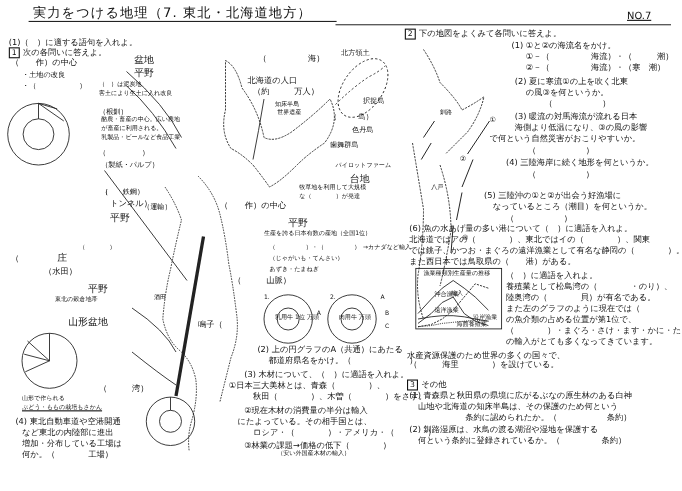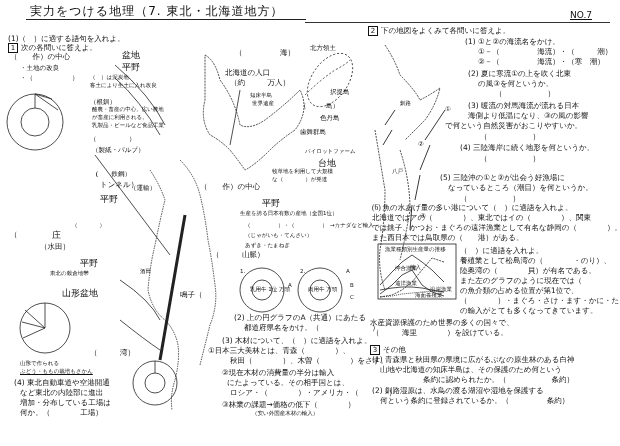--- a/index.html
+++ b/index.html
@@ -170,21 +170,21 @@
 <div class="t xs" style="left:346px;top:268px;">A</div>
 <div class="t xs" style="left:350px;top:282px;">B</div>
 <div class="t xs" style="left:350px;top:294px;">C</div>
 
 <div class="t" style="left:234px;top:313px;">(2) 上の円グラフのA（共通）にあたる</div>
 <div class="t" style="left:244px;top:323px;">都道府県名をかけ。（　　　　　　　）</div>
 <div class="t" style="left:222px;top:336px;">(3) 木材について、（　）に適語を入れよ。</div>
 <div class="t" style="left:208px;top:346px;">①日本三大美林とは、青森（　　　　）、</div>
 <div class="t" style="left:230px;top:356px;">秋田（　　　　）、木曽（　　　　）をさす。</div>
 <div class="t" style="left:222px;top:368px;">②現在木材の消費量の半分は輸入</div>
-<div class="t" style="left:227px;top:378px;">にたよっている。その相手国とは、</div>
+<div class="t" style="left:216px;top:378px;">にたよっている。その相手国とは、</div>
 <div class="t" style="left:230px;top:388px;">ロシア・（　　　　）・アメリカ・（　　　　）</div>
 <div class="t" style="left:222px;top:400px;">③林業の課題→価格の低下（　　　　）</div>
 <div class="t xs" style="left:252px;top:410px;">（安い外国産木材の輸入）</div>
 
 <div class="t" style="left:368px;top:26px;">
   <span class="boxnum">2</span><span>下の地図をよくみて各問いに答えよ。</span>
 </div>
 <div class="t" style="left:465px;top:37px;">(1) ①と②の海流名をかけ。</div>
 <div class="t" style="left:478px;top:47px;">①－（　　　　　海流）・（　　　潮）</div>
 <div class="t" style="left:478px;top:57px;">②－（　　　　　海流）・（寒　潮）</div>
@@ -193,21 +193,21 @@
 <div class="t" style="left:495px;top:89px;">（　　　　　　）</div>
 <div class="t" style="left:468px;top:101px;">(3) 暖流の対馬海流が流れる日本</div>
 <div class="t" style="left:468px;top:111px;">海側より低温になり、③の風の影響</div>
 <div class="t" style="left:445px;top:121px;">で何という自然災害がおこりやすいか。</div>
 <div class="t" style="left:480px;top:132px;">（　　　　　　）</div>
 <div class="t" style="left:460px;top:143px;">(4) 三陸海岸に続く地形を何というか。</div>
 <div class="t" style="left:480px;top:154px;">（　　　　　　）</div>
 <div class="t" style="left:440px;top:173px;">(5) 三陸沖の①と②が出会う好漁場に</div>
 <div class="t" style="left:448px;top:183px;">なっているところ（潮目）を何というか。</div>
 <div class="t" style="left:460px;top:194px;">（　　　　　　）</div>
-<div class="t" style="left:372px;top:203px;font-family:Liberation Serif, serif;">(6) 魚の水あげ量の多い港について（　）に適語を入れよ。</div>
+<div class="t" style="left:372px;top:203px;">(6) 魚の水あげ量の多い港について（　）に適語を入れよ。</div>
 <div class="t" style="left:372px;top:213px;">北海道ではアの（　　　　）、東北ではイの（　　　　）、関東</div>
 <div class="t" style="left:372px;top:223px;">では銚子、かつお・まぐろの遠洋漁業として有名な静岡の（　　　　）。</div>
 <div class="t" style="left:372px;top:233px;">また西日本では鳥取県の（　　港）がある。</div>
 <div class="t" style="left:460px;top:246px;">（　）に適語を入れよ。</div>
 <div class="t" style="left:460px;top:256px;">養殖業として松島湾の（　　　　・のり）、</div>
 <div class="t" style="left:460px;top:266px;">陸奥湾の（　　　　貝）が有名である。</div>
 <div class="t" style="left:460px;top:276px;">また左のグラフのように現在では（　　　　　）</div>
 <div class="t" style="left:460px;top:286px;">の魚介類の占める位置が第1位で、</div>
 <div class="t" style="left:460px;top:296px;">（　　　　）・まぐろ・さけ・ます・かに・たこなど</div>
 <div class="t" style="left:460px;top:306px;">の輸入がとても多くなってきています。</div>

